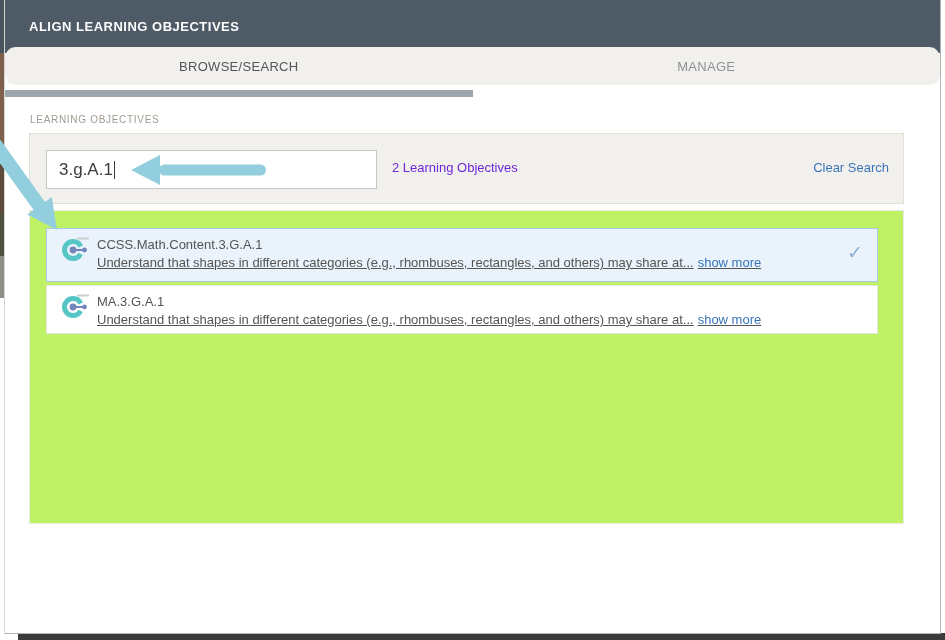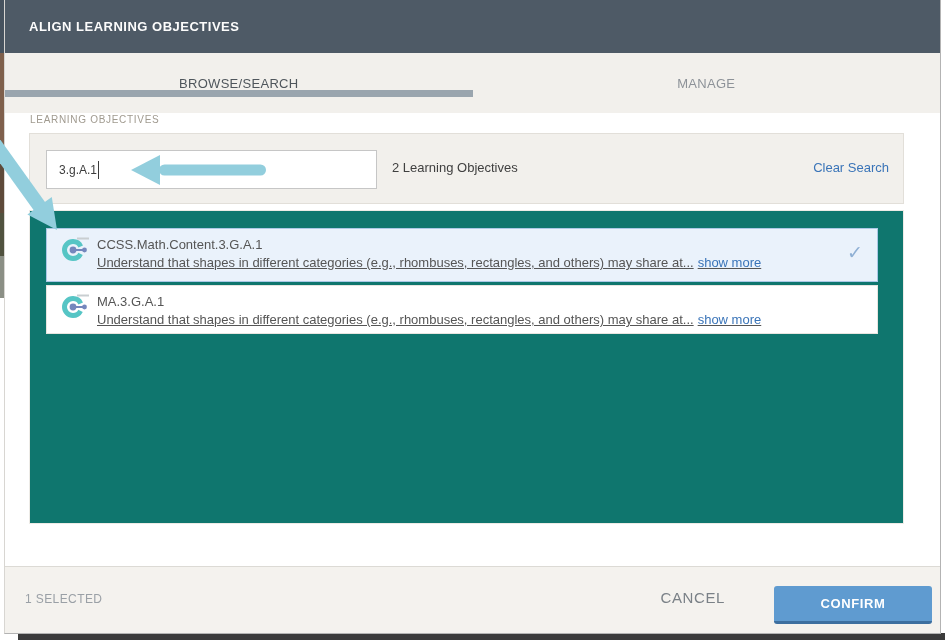--- a/index.html
+++ b/index.html
@@ -24,48 +24,48 @@
     border-right:1px solid #b3b3b3;border-bottom:1px solid #b3b3b3;border-left:1px solid #d8d6d2;
     box-sizing:border-box;
   }
   .modal-header{
     left:0;top:0;width:100%;height:53px;background:#4e5a66;
     display:flex;align-items:center;
   }
   .modal-title{
     color:#fcfcfc;font-size:13px;font-weight:bold;letter-spacing:.5px;margin-left:24px;
   }
-  .tabbar{left:0;top:53px;width:100%;height:60px;background:#f2f0ec;display:flex;}
+  .tabbar{left:0;top:47px;width:100%;height:38px;background:#f2f0ec;display:flex;border-radius:11px;}
   .tab{
     flex:1 1 50%;display:flex;align-items:center;justify-content:center;
     font-size:13px;letter-spacing:.3px;cursor:default;position:relative;
   }
   .tab.active{color:#4f565c;}
   .tab.inactive{color:#8d9298;text-align:center;}
   .tab-underline{left:0;top:90px;width:468px;height:7px;background:#9aa5ae;}
 
   .section-label{
     left:25px;top:114px;font-size:10px;color:#a09a8f;letter-spacing:.7px;
   }
   .search-panel{
     left:24px;top:133px;width:875px;height:71px;background:#f2f0ec;
     border:1px solid #e2dfd9;box-sizing:border-box;
   }
   .search-box{
     left:16px;top:16px;width:331px;height:39px;background:#ffffff;
     border:1px solid #c6c6c6;box-sizing:border-box;
     display:flex;align-items:center;
   }
-  .search-text{font-size:12px;color:#3c3c3c;margin-left:12px;}
+  .search-text{font-size:17px;color:#3c3c3c;margin-left:12px;}
   .caret{display:inline-block;width:1px;height:18px;background:#3c3c3c;margin-left:1px;vertical-align:middle;}
-  .result-count{left:362px;top:26px;font-size:13px;color:#404040;}
+  .result-count{left:362px;top:26px;font-size:13px;color:#6d28d9;}
   .clear-search{right:14px;top:26px;font-size:13px;color:#3a74b8;cursor:pointer;}
 
   .list-panel{
-    left:24px;top:210px;width:875px;height:314px;background:#0f766e;
+    left:24px;top:210px;width:875px;height:314px;background:#bef264;
     border:1px solid #edebe6;box-sizing:border-box;
   }
   .row{
     left:16px;width:832px;box-sizing:border-box;background:#ffffff;
     border:1px solid #e7e5e0;padding:7px 12px 8px 50px;
   }
   .row.selected{background:#eaf2fb;border:1px solid #abc8e6;}
   .row-1{top:17px;height:54px;}
   .row-2{top:74px;height:49px;}
   .row-icon{position:absolute;left:15px;top:7px;width:28px;height:28px;}
@@ -151,25 +151,20 @@
           <line x1="11" y1="14" x2="22" y2="14" stroke="#7487bd" stroke-width="2"></line>
           <circle cx="11" cy="14" r="3.4" fill="#7487bd"></circle>
           <circle cx="22.5" cy="14" r="2.4" fill="#7487bd"></circle>
         </svg>
       </span>
       <div class="row-code">MA.3.G.A.1</div>
       <div class="row-desc"><span>Understand that shapes in different categories (e.g., rhombuses, rectangles, and others) may share at...</span><span class="show-more">show more</span></div>
     </div>
   </div>
 
-  <div class="abs footer">
-    <div class="abs selected-count">1 SELECTED</div>
-    <div class="abs cancel-btn">CANCEL</div>
-    <button class="abs confirm-btn">CONFIRM</button>
-  </div>
 </div>
 
 <svg class="abs" style="left:126px;top:150px;" width="146" height="40">
   <polygon points="5,20 34,5 34,35" fill="#92cedd"></polygon>
   <rect x="33" y="14.5" width="107" height="11" rx="5.5" fill="#92cedd"></rect>
 </svg>
 
 <svg class="abs" style="left:0;top:138px;" width="75" height="105">
   <line x1="-8" y1="2" x2="40" y2="69" stroke="#92cedd" stroke-width="14"></line>
   <polygon points="57,92 27.4,76.4 51.8,59" fill="#92cedd"></polygon>

